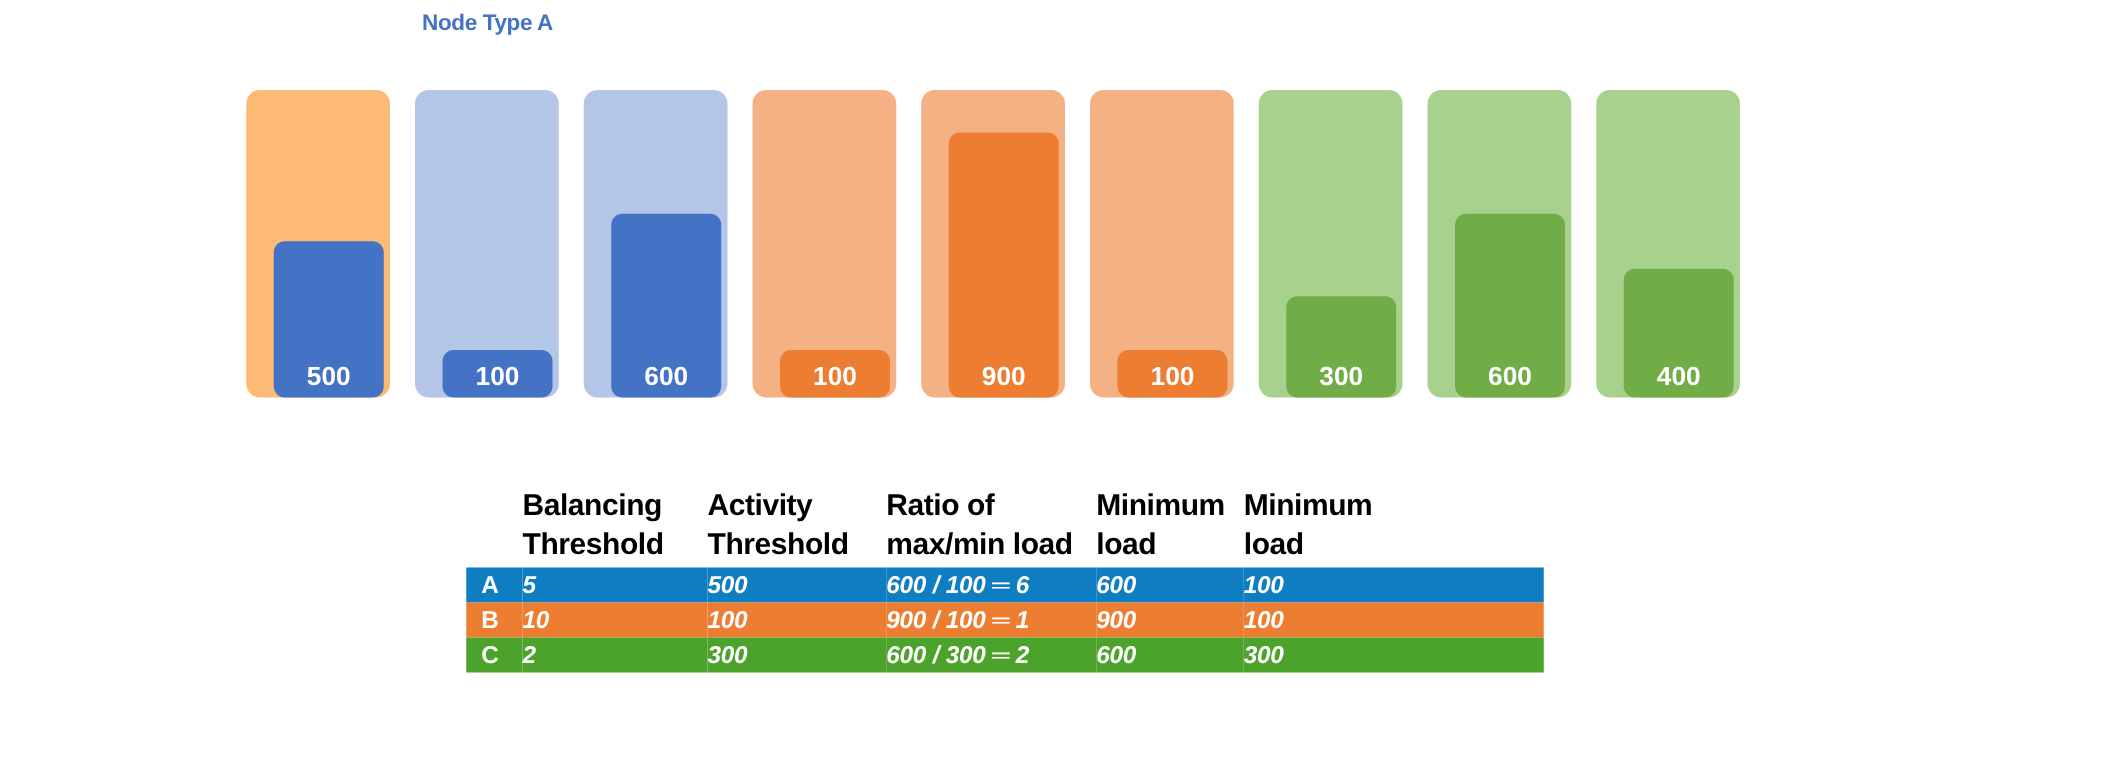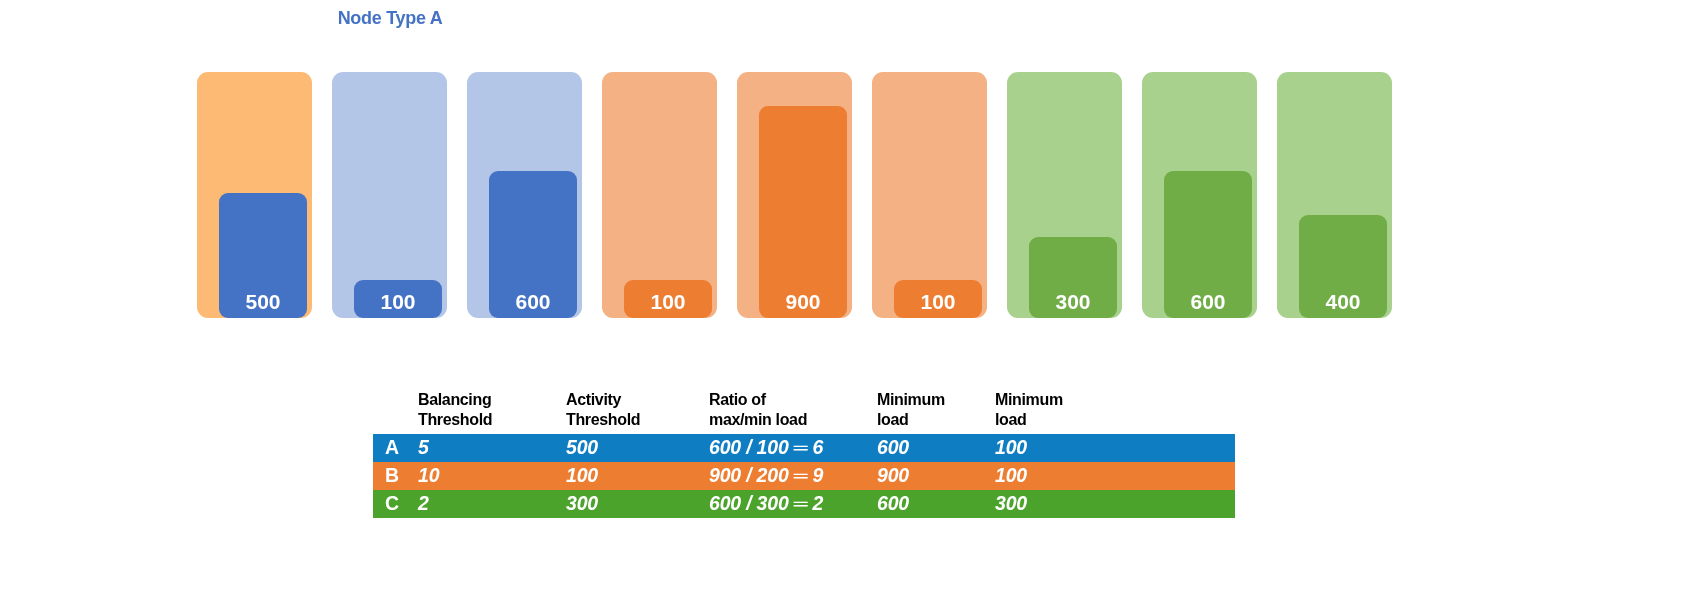--- a/index.html
+++ b/index.html
@@ -64,21 +64,21 @@
   table.legend-table col.c0{width:45px;}
   table.legend-table col.c1{width:148px;}
   table.legend-table col.c2{width:143px;}
   table.legend-table col.c3{width:168px;}
   table.legend-table col.c4{width:118px;}
   table.legend-table col.c5{width:240px;}
 
   table.legend-table thead th{
     background:transparent;
     color:#000000;
-    font-size:16px;
+    font-size:24px;
     font-weight:bold;
     text-align:left;
     vertical-align:bottom;
     padding:0 0 3px 0;
     line-height:1.28;
     letter-spacing:-0.35px;
     white-space:pre-line;
     margin-left:11px;
   }
   table.legend-table tbody td{
@@ -184,21 +184,21 @@
             <td>5</td>
             <td>500</td>
             <td>600 / 100 ═ 6</td>
             <td>600</td>
             <td>100</td>
           </tr>
           <tr style="background: rgb(237, 125, 49);">
             <td class="k">B</td>
             <td>10</td>
             <td>100</td>
-            <td>900 / 200 ═ 9</td>
+            <td>900 / 100 ═ 1</td>
             <td>900</td>
             <td>100</td>
           </tr>
           <tr style="background: rgb(76, 163, 43);">
             <td class="k">C</td>
             <td>2</td>
             <td>300</td>
             <td>600 / 300 ═ 2</td>
             <td>600</td>
             <td>300</td>

